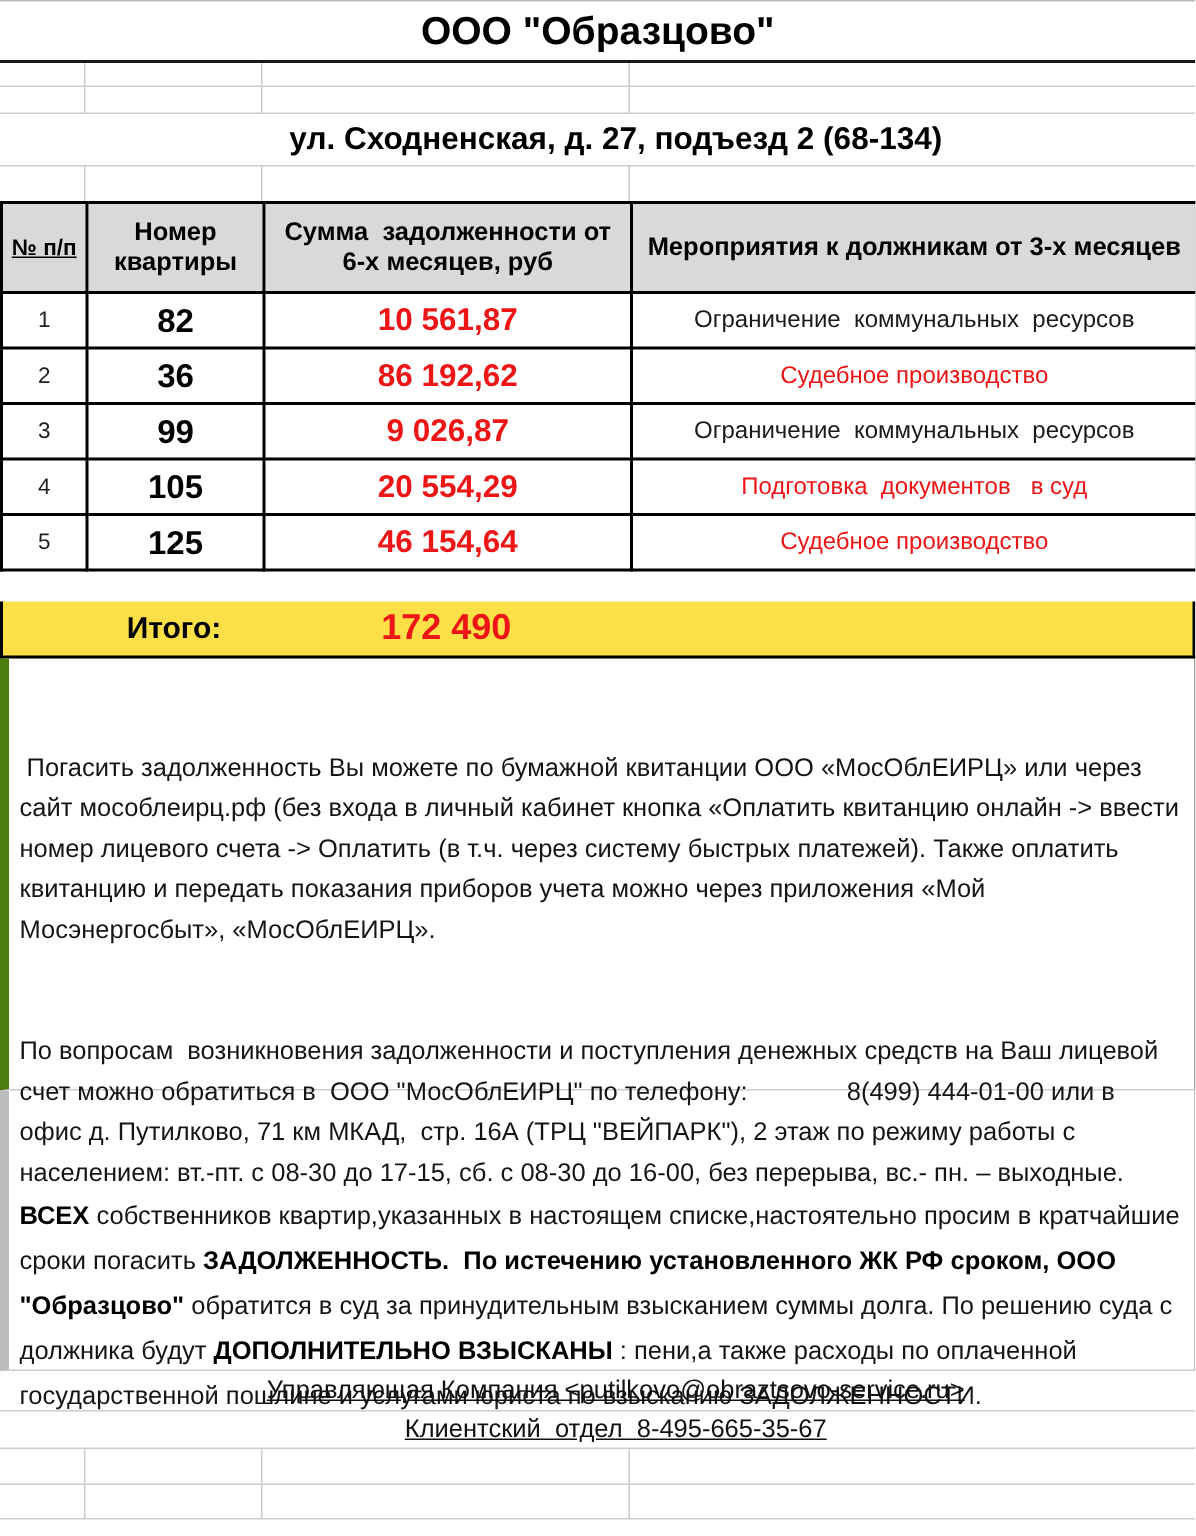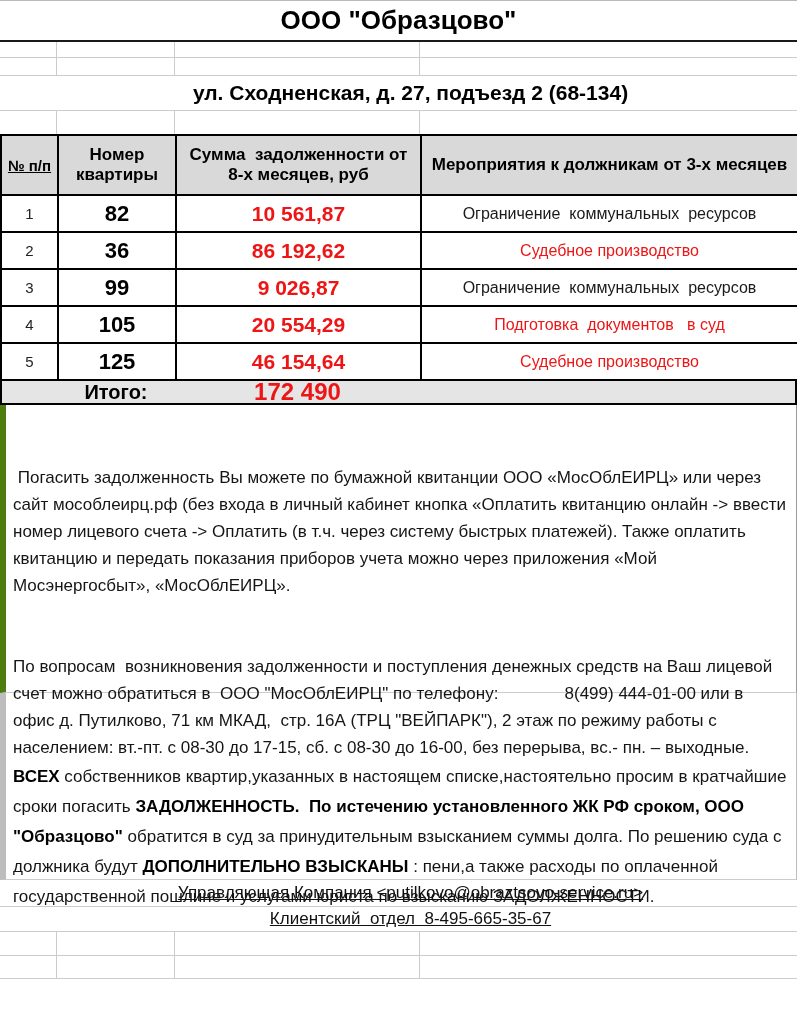--- a/index.html
+++ b/index.html
@@ -61,23 +61,23 @@
   table.debtors tbody tr { height: 37px; background:#fff; }
   col.w1{ width:57px; } col.w2{ width:118px; } col.w3{ width:245px; } col.w4{ width:377px; }
   td.idx { font-size: 15px; color:#222; }
   td.flat { font-size: 22px; font-weight: bold; color:#000; }
   td.amount { font-size: 21px; font-weight: bold; color: var(--red); }
   td.action { font-size: 16px; color:#1a1a1a;margin-top:44px; }
   .red-text { color: var(--red) !important; }
   
   .total-row {
     display:flex; align-items:center;
-    height: 24px;
-    background: #e5e5e5;
-    border-left: 2px solid #000; border-right: 2px solid #000; border-bottom: 2px solid #000;
+    height: 38px;
+    background: #fde047;
+    border-left: 2px solid #000; border-right: 2px solid #000; border-bottom: 2px solid #000; margin-top: 20px;
   }
   .total-row .sp { width:55px; }
   .total-row .tl { width:118px; text-align:center; font-size:20px; font-weight:bold; color:#000; }
   .total-row .tv { width:245px; text-align:center; font-size:24px; font-weight:bold; color:var(--red); }
   
   .note-block {
     border-left: 6px solid #4d7c0f;
     border-right: 1px solid #9a9a9a;
     border-bottom: 1px solid var(--grid);
     padding: 5px 8px 0 7px;
@@ -137,21 +137,21 @@
     <colgroup>
         <col class="w1">
         <col class="w2">
         <col class="w3">
         <col class="w4">
       </colgroup>
     <thead>
       <tr>
         <th class="np">№ п/п</th>
         <th>Номер квартиры</th>
-        <th>Сумма  задолженности от  8-х месяцев, руб</th>
+        <th>Сумма  задолженности от  6-х месяцев, руб</th>
         <th>Мероприятия к должникам от 3-х месяцев</th>
       </tr>
     </thead>
     <tbody>
       <tr>
         <td class="idx">1</td>
         <td class="flat">82</td>
         <td class="amount">10 561,87</td>
         <td class="action">Ограничение  коммунальных  ресурсов</td>
       </tr>

